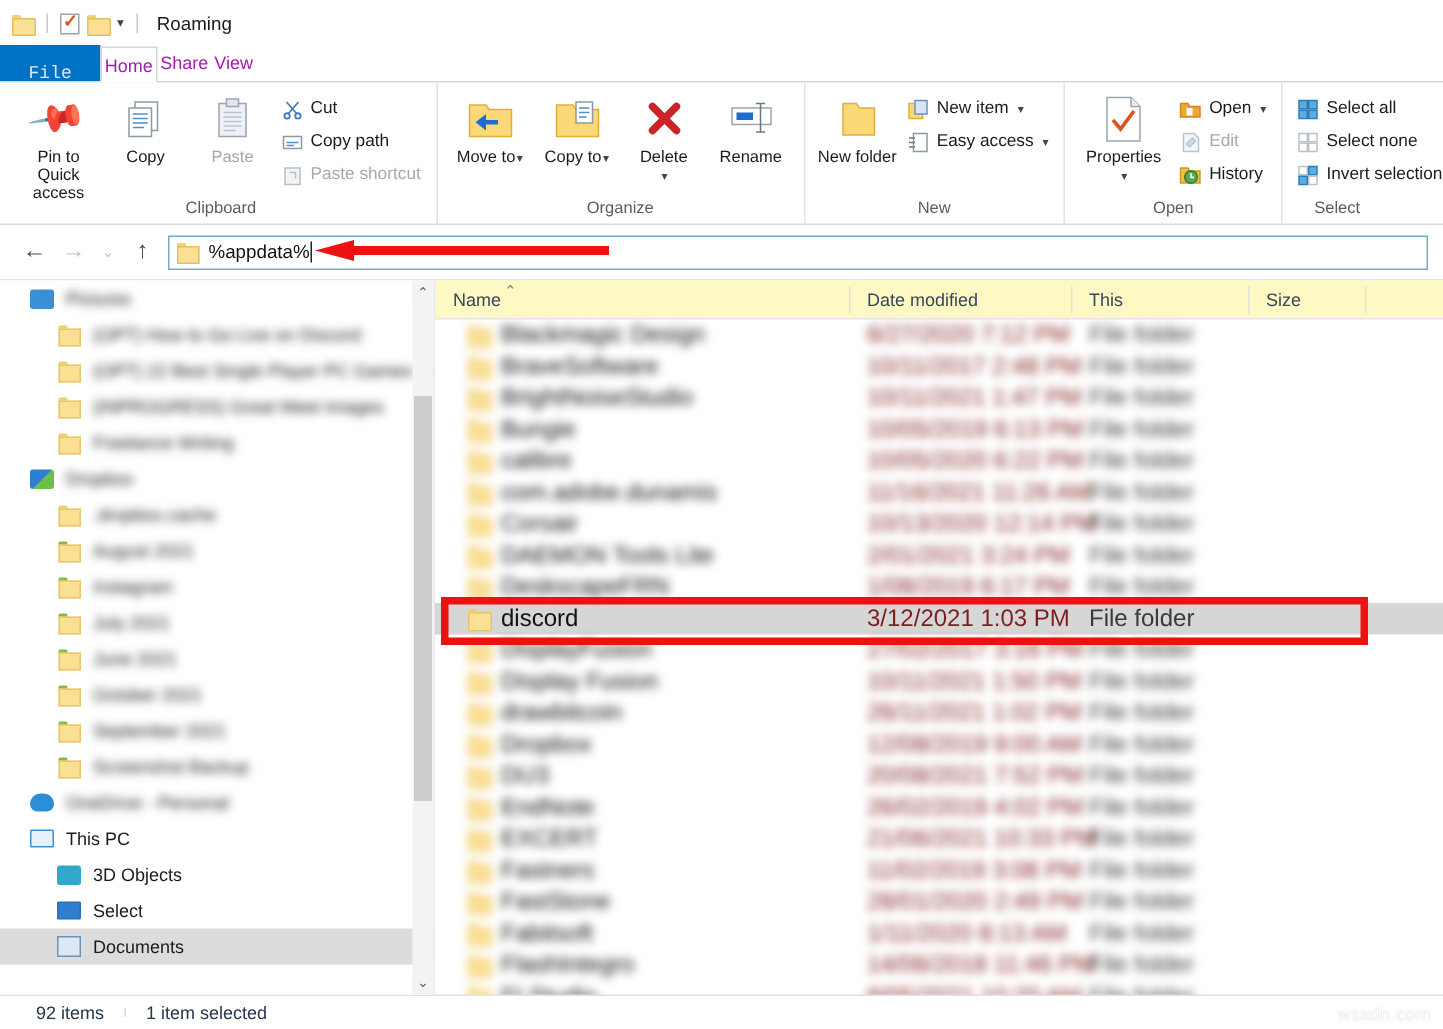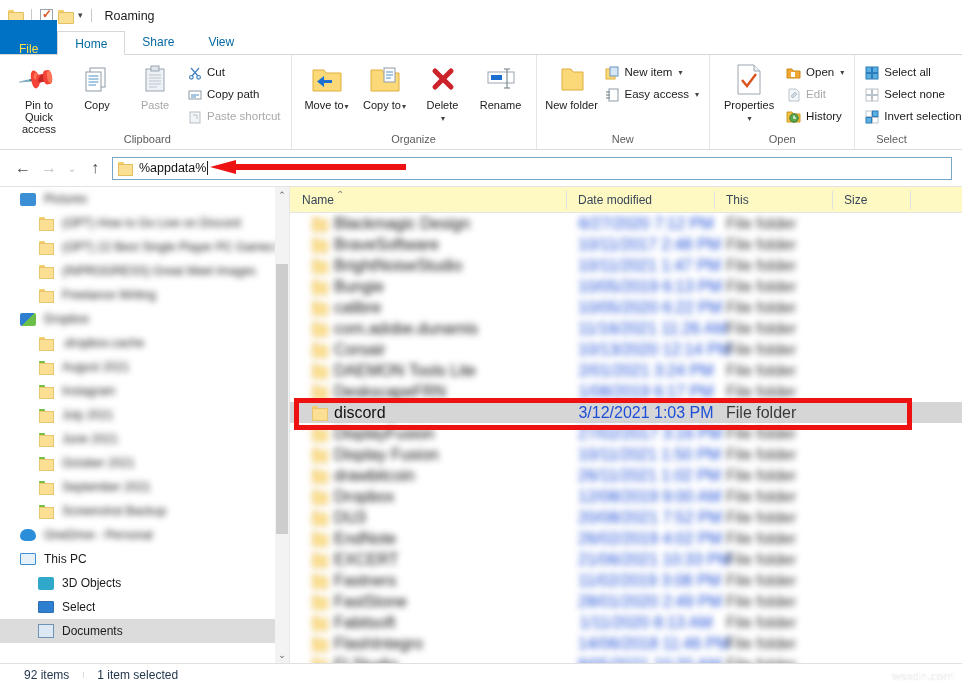--- a/index.html
+++ b/index.html
@@ -40,24 +40,24 @@
     content:"✓"; position:absolute; left:1px; top:-3px; font-size:12px;
     color:#d9531e; font-weight:bold;
   }
   .chev-dn { font-size:9px; color:#444; line-height:1; }
   .title-text { margin-left: 10px; font-size: 12.5px; color:#1b1b1b; }
 
   
   .tabbar { height: 24px; display:flex; align-items:flex-end; background:#fff;
             border-bottom: 1px solid #d7d7d7; position:relative; }
   .tab {
-    height: 24px; line-height: 24px; padding: 0 17px; font-size: 12px;
-    color: #0369a1; cursor: default;
-  }
-  .tab.file { background:#0072c6; color:#fde047; padding:17px 19px; font-weight:400;}
+    height: 24px; line-height: 24px; padding: 0 2px; font-size: 12px;
+    color: #a21caf; cursor: default;
+  }
+  .tab.file { background:#0072c6; color:#e5e5e5; padding:7px 19px; font-weight:400;font-family:Liberation Mono, monospace;}
   .tab.active { background:#fff; border:1px solid #d7d7d7; border-bottom:1px solid #fff;
                 margin-bottom:-1px; }
 
   
   .ribbon {
     height: 95px; background: #ffffff; border-bottom: 1px solid #dcdcdc;
     display: flex; align-items: stretch; padding-left: 4px;
   }
   .rgroup { display:flex; flex-direction:column; justify-content:space-between;
             border-right:1px solid #e4e4e4; padding: 3px 6px 0 6px; }
@@ -146,21 +146,21 @@
   .c-type { width:118px; }
   .c-size { width:78px; }
   .c-tail { flex:1; }
   .sortcaret { position:absolute; left:46px; top:-5px; font-size:10px; color:#7d7d7d; }
 
   .rows { flex:1; overflow:hidden; position:relative; }
   .frow { height:21px; display:flex; align-items:center; font-size:16px; color:#111; }
   .frow.sel { background:#d6d6d6; }
   .fname { width:276px; display:flex; align-items:center; gap:7px; padding-left:22px;
            overflow:hidden; white-space:nowrap; }
-  .fdate { width:148px; padding-left:12px; color:#1d4ed8; white-space:nowrap;text-align:center; }
+  .fdate { width:148px; padding-left:12px; color:#7f1d1d; white-space:nowrap; }
   .ftype { width:118px; padding-left:12px; color:#3a3a3a; white-space:nowrap; }
   .fsize { width:78px; padding-left:12px; color:#3a3a3a; }
   .ficon { width:15px; height:13px; flex:0 0 15px; position:relative; }
   .ficon::before{content:"";position:absolute;left:0;top:0;width:6px;height:3px;
      background:#f3ce6b;border-radius:1px 1px 0 0;}
   .ficon::after{content:"";position:absolute;left:0;top:2px;width:14px;height:11px;
      background:#fbdf93;border:1px solid #e8c56f;}
 
   
   .ann-rect { position:absolute; border:5px solid #ee1111; pointer-events:none; }

